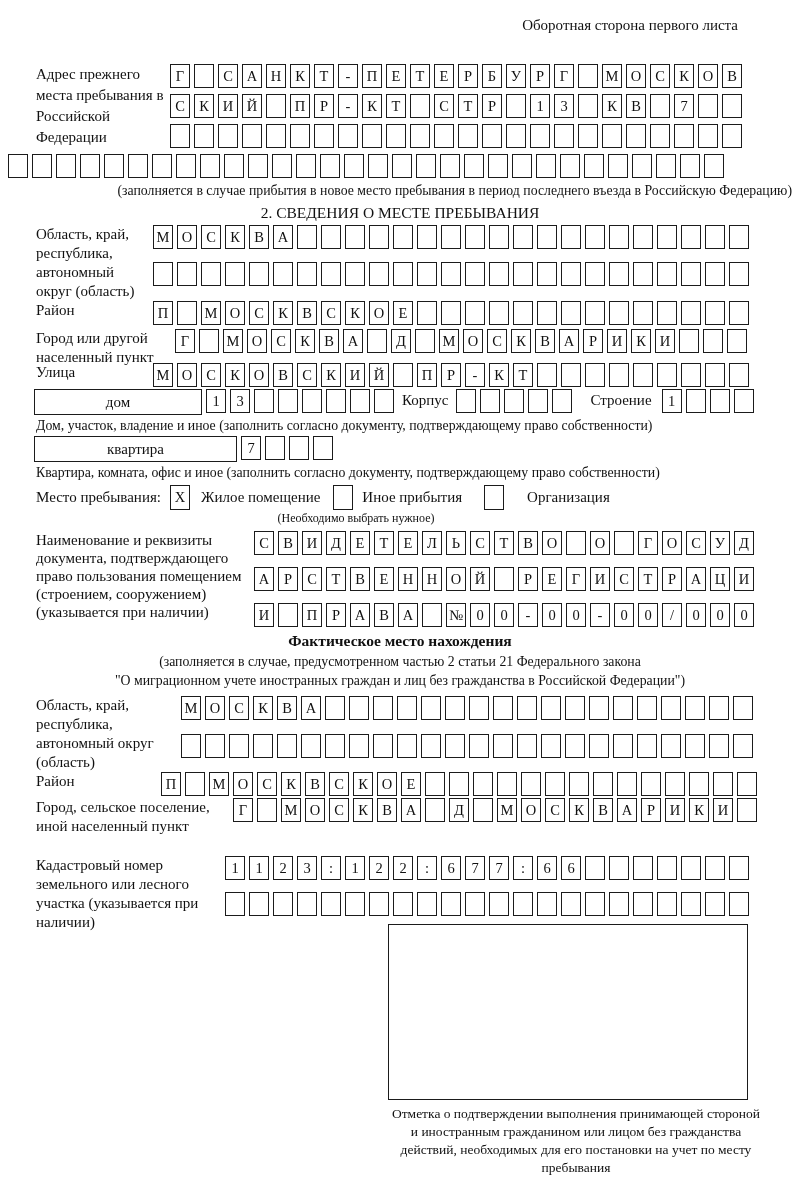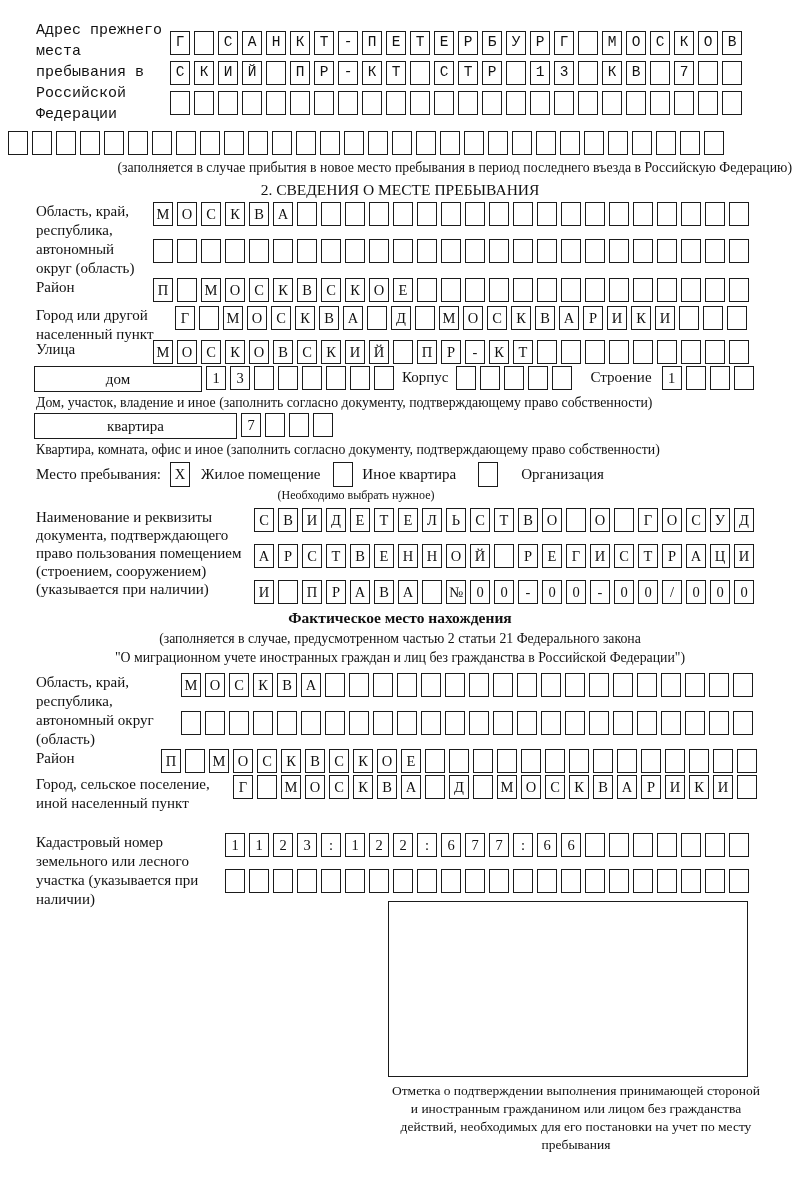--- a/index.html
+++ b/index.html
@@ -9,21 +9,21 @@
   .header-note{padding-top:17px;padding-right:54px;text-align:right;font-size:15px;}
 
   .cellrow{display:flex;flex:0 0 auto;}
   .cell{flex:0 0 auto;width:20px;height:24px;box-sizing:border-box;border:1.6px solid #1b1b1b;
         margin-right:4px;display:flex;align-items:center;justify-content:center;
         font-size:14.5px;line-height:1;}
   .frow{display:flex;align-items:flex-start;}
   .flabel{flex:0 0 auto;font-size:15px;line-height:19px;}
   .rows2{display:flex;flex-direction:column;}
 
-  .sec1{margin-top:20px;margin-left:28px;display:flex;align-items:center;font-family:Liberation Mono, monospace;}
+  .sec1{margin-top:30px;margin-left:28px;display:flex;align-items:center;}
   .sec1-label{flex:0 0 134px;font-size:15px;line-height:21px;}
   .sec1-rows{display:flex;flex-direction:column;row-gap:6px;}
   .fullrow{margin-top:6px;}
   .cap1{margin-top:3px;font-size:13.8px;line-height:19px;text-align:right;}
   .sec-title{margin-top:2px;text-align:center;font-weight:normal;font-size:15.5px;line-height:21px;}
 
   .oblast1{margin-top:2px;margin-left:28px;}
   .w117{width:117px;}
   .w139{width:139px;}
   .w125{width:125px;}
@@ -67,20 +67,21 @@
   .stampbox{margin-top:-8px;margin-left:380px;width:360px;height:176px;
             box-sizing:border-box;border:1.7px solid #1b1b1b;}
   .stampcap{margin-top:5px;margin-left:382px;width:372px;text-align:center;
             font-size:13.5px;line-height:18px;}
 </style>
 </head>
 <body>
 
 <div class="page">
 
+  <div class="header-note">Оборотная сторона первого листа</div>
 
   <div class="sec1">
     <div class="sec1-label">Адрес прежнего места пребывания в Российской Федерации</div>
     <div class="sec1-rows">
       <div class="cellrow">
           <span class="cell">Г</span>
           <span class="cell"></span>
           <span class="cell">С</span>
           <span class="cell">А</span>
           <span class="cell">Н</span>
@@ -385,21 +386,21 @@
         <span class="cell"></span>
       </div>
   </div>
   <div class="capleft">Квартира, комната, офис и иное (заполнить согласно документу, подтверждающему право собственности)</div>
 
   <div class="mestorow">
     <span class="mlabel">Место пребывания:</span>
     <span class="cell checkbox">X</span>
     <span class="opt1">Жилое помещение</span>
     <span class="cell checkbox"></span>
-    <span class="opt2">Иное квартира</span>
+    <span class="opt2">Иное прибытия</span>
     <span class="cell checkbox"></span>
     <span class="opt3">Организация</span>
   </div>
   <div class="necess">(Необходимо выбрать нужное)</div>
 
   <div class="docblock">
     <div class="doc-label">Наименование и реквизиты документа, подтверждающего право пользования помещением (строением, сооружением) (указывается при наличии)</div>
     <div class="doc-rows">
       <div class="cellrow">
           <span class="cell">С</span>

